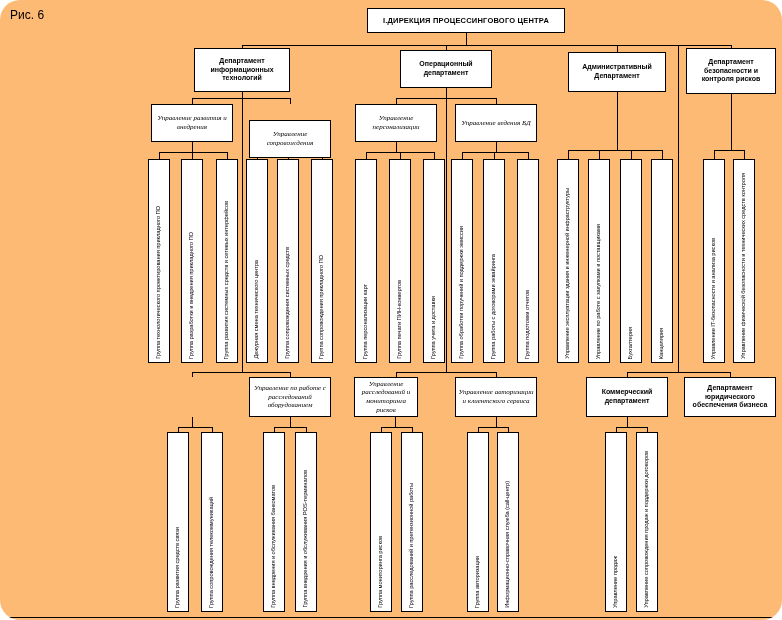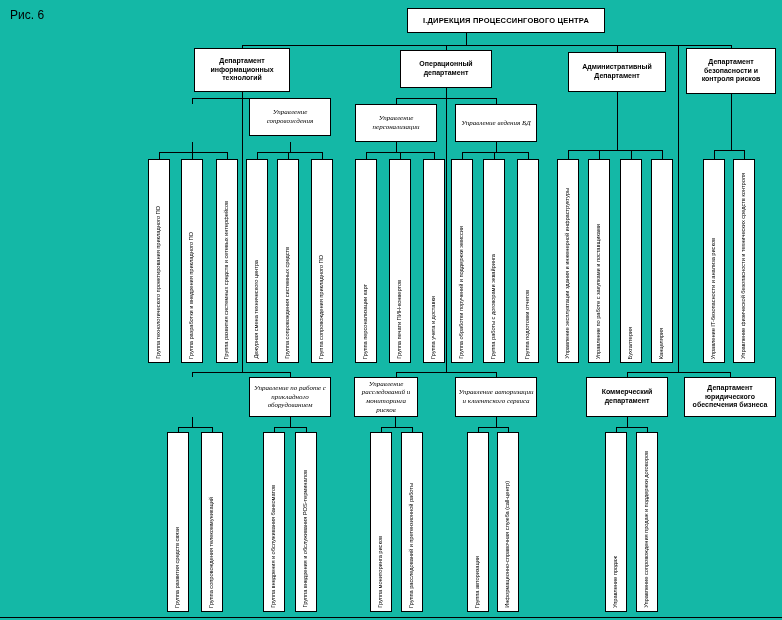--- a/index.html
+++ b/index.html
@@ -1,27 +1,27 @@
 <!DOCTYPE html>
 <html><head>
 <meta charset="utf-8">
 <style>
   html,body{margin:0;padding:0;background:#ffffff;}
-  #page{position:relative;width:782px;height:620px;background:#14b8a6;overflow:hidden;
-        font-family:"Liberation Sans",sans-serif;color:#000;}
+  #page{position:relative;width:782px;height:620px;background:#fdba74;overflow:hidden;
+        font-family:"Liberation Sans",sans-serif;color:#000;border-radius:20px;}
   #wires{position:absolute;left:0;top:0;z-index:1;}
   .fig-num{position:absolute;left:10px;top:8px;font-size:12px;z-index:3;}
   .fig-title{position:absolute;left:10px;top:26px;width:122px;font-size:13px;font-weight:bold;
              line-height:1.25;z-index:3;}
   .hbox{position:absolute;box-sizing:border-box;border:1px solid #000;background:#fff;
         display:flex;align-items:center;justify-content:center;text-align:center;
         line-height:1.25;z-index:2;padding:1px;}
   .b{font-weight:bold;font-size:7px;}
   .i{font-style:italic;font-size:7px;font-family:"Liberation Serif",serif;}
-  .root{font-weight:bold;font-size:7.5px;letter-spacing:.2px;margin-left:40px;}
+  .root{font-weight:bold;font-size:7.5px;letter-spacing:.2px;}
   .vbox{position:absolute;box-sizing:border-box;border:1px solid #000;background:#fff;
         display:flex;align-items:flex-end;justify-content:center;overflow:hidden;z-index:2;}
   .vt{writing-mode:vertical-rl;transform:rotate(180deg);font-size:5.8px;line-height:1;
       padding:3px 0;white-space:nowrap;letter-spacing:-0.1px;}
 </style>
 </head>
 <body>
 
 <div id="page">
 
@@ -116,21 +116,22 @@
 
   <div class="fig-num">Рис. 6</div>
 
   <div class="hbox root" style="left:367px;top:8px;width:198px;height:25px">I.ДИРЕКЦИЯ ПРОЦЕССИНГОВОГО ЦЕНТРА</div>
 
   <div class="hbox b" style="left:194px;top:48px;width:96px;height:44px">Департамент информационных технологий</div>
   <div class="hbox b" style="left:400px;top:50px;width:92px;height:38px">Операционный департамент</div>
   <div class="hbox b" style="left:568px;top:52px;width:98px;height:40px">Административный Департамент</div>
   <div class="hbox b" style="left:686px;top:48px;width:90px;height:46px">Департамент безопасности и контроля рисков</div>
 
-  <div class="hbox i" style="left:249px;top:98px;width:82px;height:38px">Управление сопровождения</div>
+  <div class="hbox i" style="left:151px;top:104px;width:82px;height:38px">Управление развития и внедрения</div>
+  <div class="hbox i" style="left:249px;top:120px;width:82px;height:38px">Управление сопровождения</div>
   <div class="hbox i" style="left:355px;top:104px;width:82px;height:38px">Управление персонализации</div>
   <div class="hbox i" style="left:455px;top:104px;width:82px;height:38px">Управление ведения БД</div>
 
   <div class="vbox" style="left:148px;top:159px;width:22px;height:204px">
       <span class="vt">Группа технологического проектирования прикладного ПО</span>
     </div>
   <div class="vbox" style="left:181px;top:159px;width:22px;height:204px">
       <span class="vt">Группа разработки и внедрения прикладного ПО</span>
     </div>
   <div class="vbox" style="left:216px;top:159px;width:22px;height:204px">
@@ -180,21 +181,21 @@
       <span class="vt">Канцелярия</span>
     </div>
 
   <div class="vbox" style="left:703px;top:159px;width:22px;height:204px">
       <span class="vt">Управление IT-безопасности и анализа рисков</span>
     </div>
   <div class="vbox" style="left:733px;top:159px;width:22px;height:204px">
       <span class="vt">Управление физической безопасности и технических средств контроля</span>
     </div>
 
-  <div class="hbox i" style="left:249px;top:377px;width:82px;height:40px">Управление по работе с прикладного оборудованием</div>
+  <div class="hbox i" style="left:249px;top:377px;width:82px;height:40px">Управление по работе с расследований оборудованием</div>
   <div class="hbox i" style="left:354px;top:377px;width:64px;height:40px">Управление расследований и мониторинга рисков</div>
   <div class="hbox i" style="left:455px;top:377px;width:82px;height:40px">Управление авторизации и клиентского сервиса</div>
   <div class="hbox b" style="left:586px;top:377px;width:82px;height:40px">Коммерческий департамент</div>
   <div class="hbox b" style="left:684px;top:377px;width:92px;height:40px">Департамент юридического обеспечения бизнеса</div>
 
   <div class="vbox" style="left:167px;top:432px;width:22px;height:180px">
       <span class="vt">Группа развития средств связи</span>
     </div>
   <div class="vbox" style="left:201px;top:432px;width:22px;height:180px">
       <span class="vt">Группа сопровождения телекоммуникаций</span>

